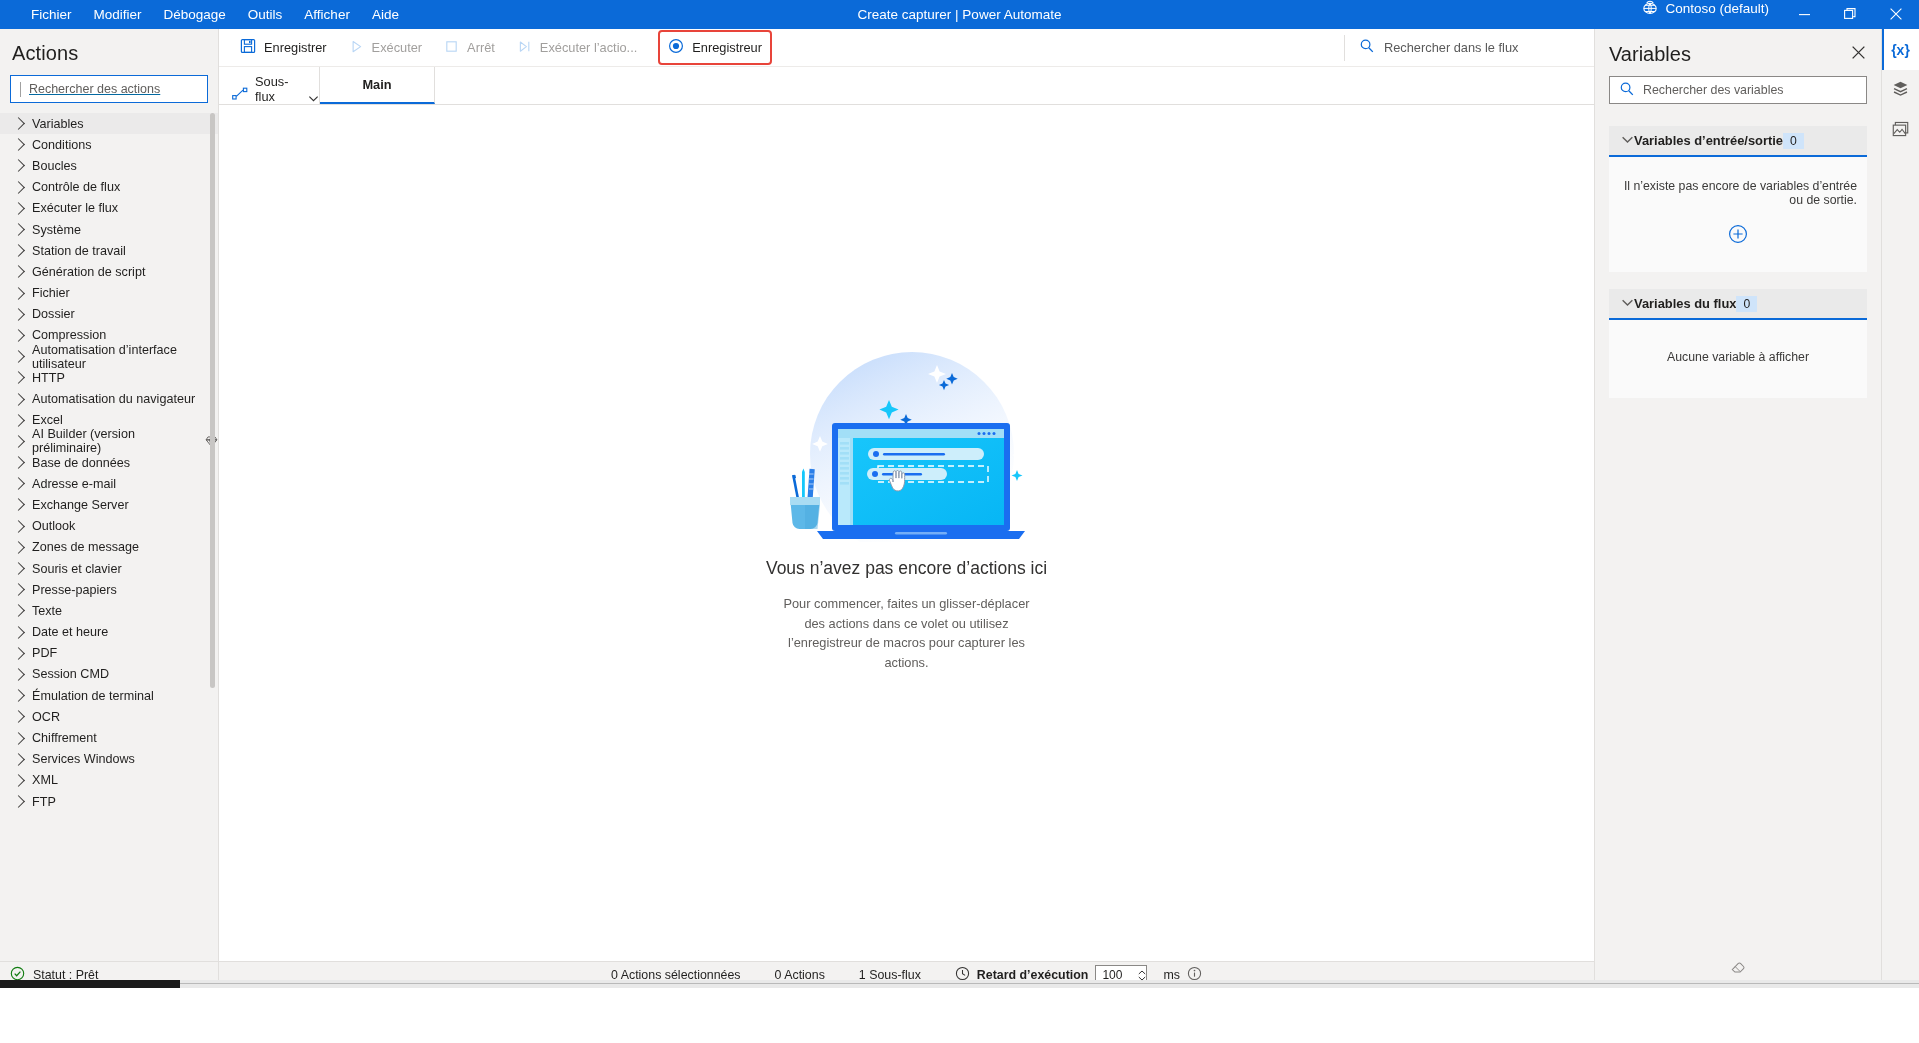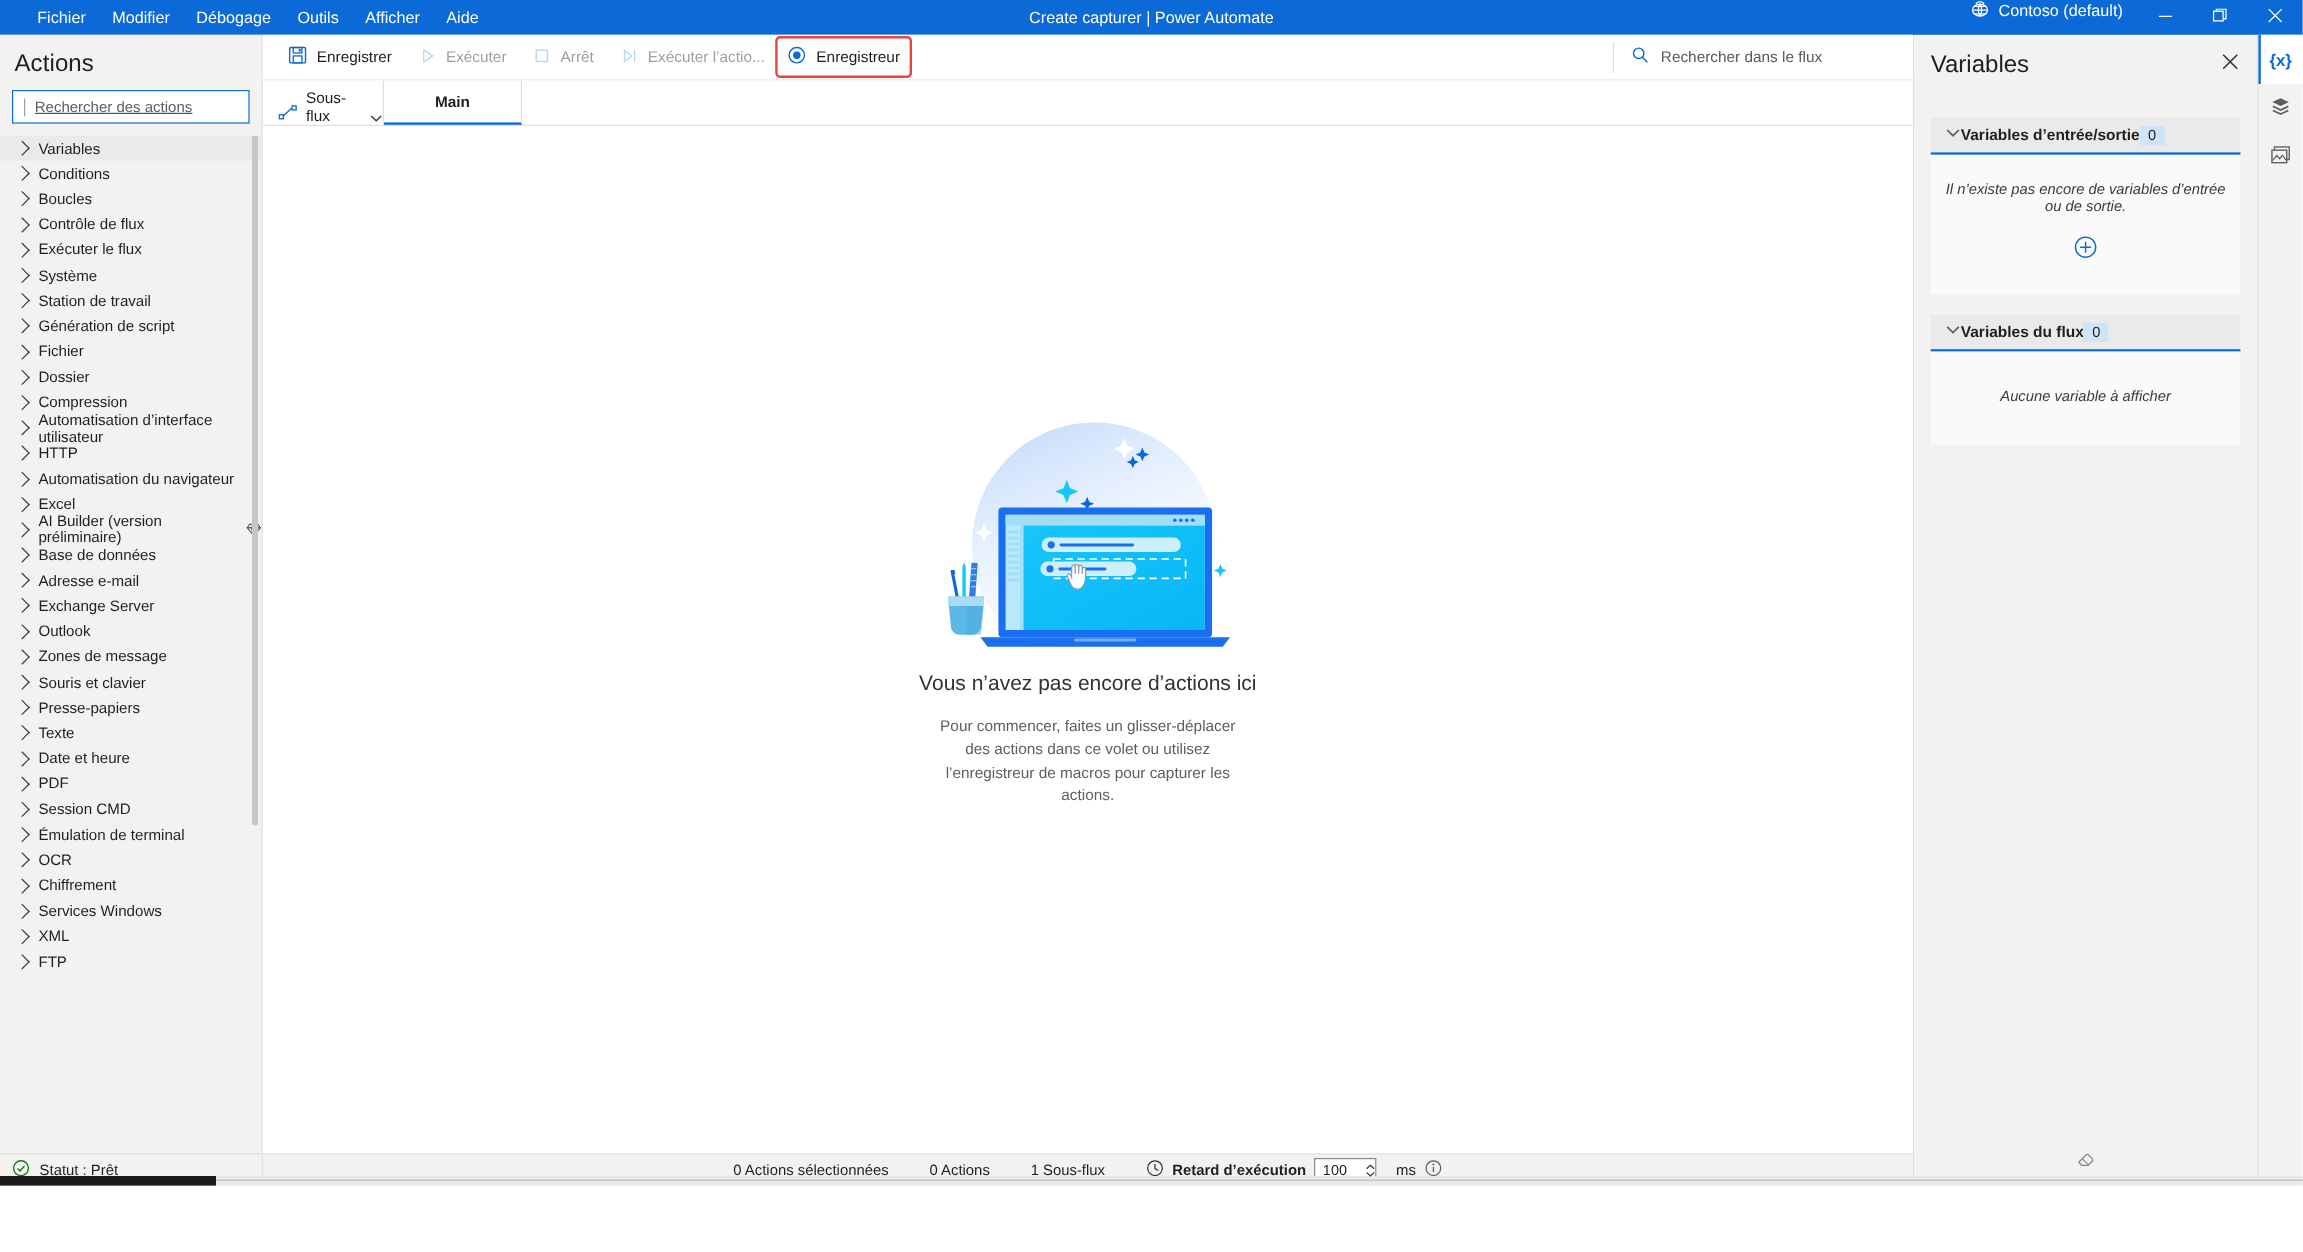--- a/index.html
+++ b/index.html
@@ -90,21 +90,21 @@
     height: 38px; flex: 0 0 38px; display: flex; align-items: center;
     background: #ffffff; border-bottom: 1px solid #edebe9; position: relative;
   }
   .tb-btn {
     display: flex; align-items: center; gap: 8px; height: 30px; padding: 0 11px;
     font-size: 12.8px; color: #201f1e; cursor: default; white-space: nowrap;
   }
   .tb-btn.dis { color: #a19f9d; }
   .rec-highlight {
     outline: 2.5px solid #e8443a; border-radius: 2px;
-    padding: 6px 8px; margin-left: 0; display: flex; align-items: center; gap: 8px;
+    padding: 6px 8px; margin-left: 12px; display: flex; align-items: center; gap: 8px;
     font-size: 12.8px; color: #201f1e;
   }
   .tb-search {
     margin-left: auto; display: flex; align-items: center; gap: 9px;
     padding: 0 18px 0 14px; border-left: 1px solid #e1dfdd; height: 26px;
     font-size: 12.8px; color: #5a5a5a; cursor: text; min-width: 250px;
   }
   .tabbar {
     height: 38px; flex: 0 0 38px; display: flex; align-items: stretch;
     border-bottom: 1px solid #e1dfdd; background: #fff;
@@ -166,21 +166,21 @@
   }
   .var-head-title { font-size: 12.9px; font-weight: 700; color: #201f1e; }
   .var-count {
     background: #cfe4fa; color: #201f1e; font-size: 12.2px;
     padding: 1px 7px; min-width: 20px; text-align: center;
   }
   .var-body {
     background: #fafafa; display: flex; flex-direction: column; align-items: center;
     justify-content: center; padding: 22px 10px 24px 10px;
   }
-  .var-empty-text { font-size: 12.3px; color: #3b3a39; text-align: center; font-style: italic; }
+  .var-empty-text { font-size: 12.3px; color: #3b3a39; text-align: right; }
   .add-btn { margin-top: 17px; cursor: default; }
   .var-body.flowvars { padding: 30px 10px 34px 10px; }
   .rp-footer {
     margin-top: auto; height: 40px; display: flex; align-items: center; justify-content: center;
   }
 
   
   .rail {
     width: 38px; flex: 0 0 38px; background: #f3f2f1; border-left: 1px solid #e1dfdd;
     display: flex; flex-direction: column; align-items: center; padding-top: 0px;
@@ -620,20 +620,31 @@
       <div class="rp-head">
         <div class="rp-title">Variables</div>
         <div class="rp-close">
           <span>
             <svg width="13" height="13" viewBox="0 0 12 12">
                 <path d="M0.6 0.6l10.8 10.8M11.4 0.6L0.6 11.4" stroke="#323130" stroke-width="1.2"></path>
               </svg>
           </span>
         </div>
       </div>
+      <div class="rp-search-wrap">
+        <div class="rp-search">
+          <span>
+            <svg width="16" height="16" viewBox="0 0 16 16">
+                <circle cx="6.6" cy="6.4" r="4.3" fill="none" stroke="#0b6ad8" stroke-width="1.2"></circle>
+                <path d="M9.8 9.7l4 4.2" stroke="#0b6ad8" stroke-width="1.3"></path>
+              </svg>
+          </span>
+          <span>Rechercher des variables</span>
+        </div>
+      </div>
 
       <div class="var-card">
         <div class="var-head">
           <span>
             <svg width="13" height="13" viewBox="0 0 12 12">
                 <path d="M1.5 4l4.5 4.4L10.5 4" fill="none" stroke="#605e5c" stroke-width="1.3"></path>
               </svg>
           </span>
           <span class="var-head-title">Variables d’entrée/sortie</span>
           <span class="var-count">0</span>

